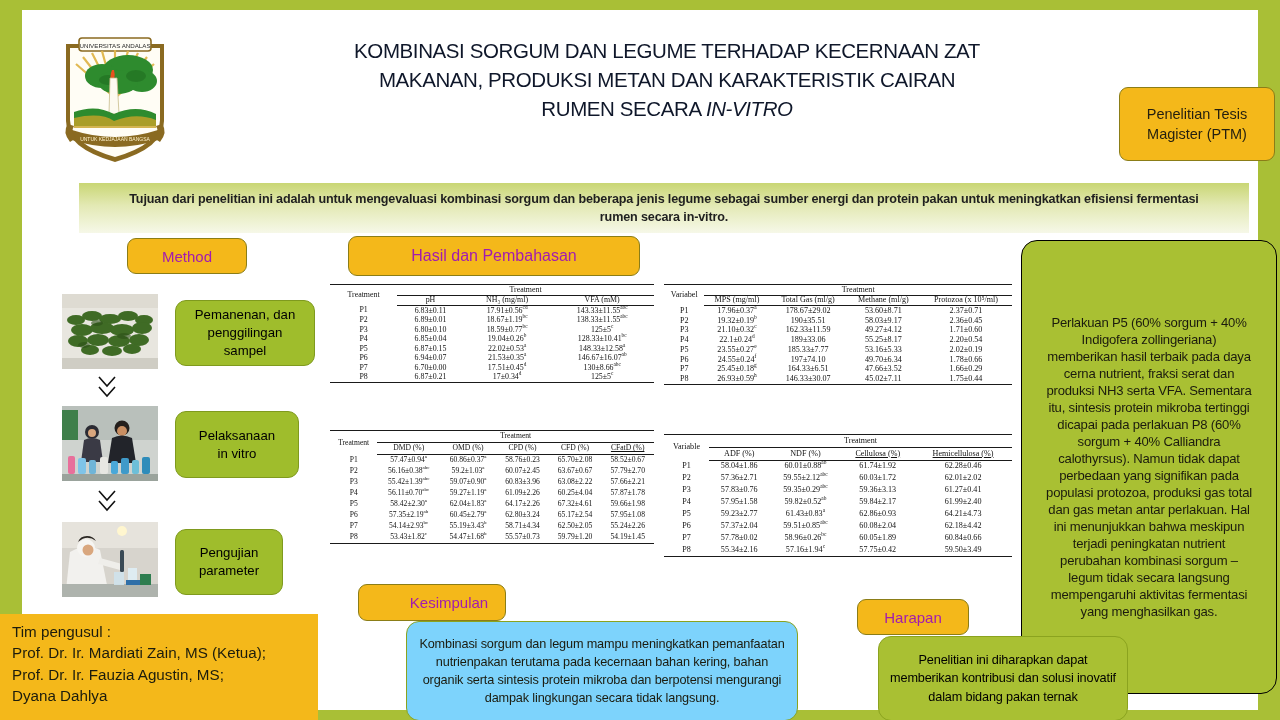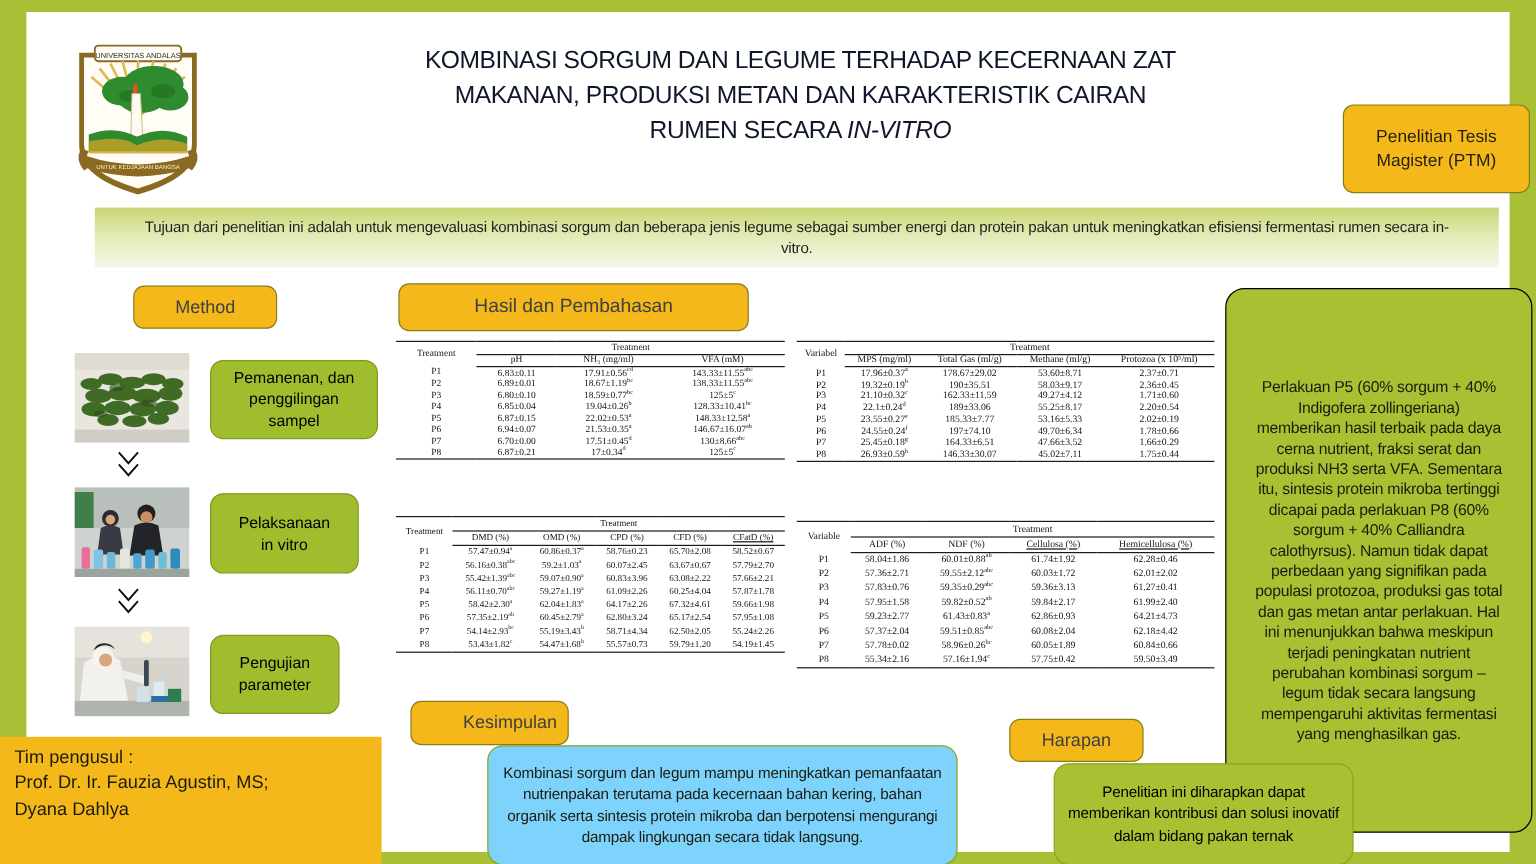--- a/index.html
+++ b/index.html
@@ -42,41 +42,43 @@
     background: #f4b81a;
     border: 1.2px solid #8b7d17;
     border-radius: 9px;
     display: flex; align-items: center; justify-content: center;
     text-align: center;
     font-size: 14.5px; line-height: 1.38; color: #231f10; margin-top: 48px;
   }
 
   
   .objective {
-    position: absolute; left: 57px; top: 163px;
+    position: absolute; left: 57px; top: 173px;
     width: 1170px; height: 50px;
     background: linear-gradient(to bottom, #c9d674 0%, #e3e9b4 45%, #f6f8e8 100%);
     display: flex; align-items: center; justify-content: center;
     padding: 0 36px; text-align: center;
     font-size: 12.6px; line-height: 1.45; color: #1f1f1f;
     letter-spacing: -0.15px;
+    font-weight: bold;
   }
 
   
   .pill {
     position: absolute;
     background: #f4b81a;
     border: 1.2px solid #8b7d17;
     border-radius: 9px;
     display: flex; align-items: center; justify-content: center;
-    color: #404040;
+    color: #a21caf;
+    margin-left: 16px;
   }
   #pill-method { left: 89px; top: 228px; width: 120px; height: 36px; font-size: 15px; }
   #pill-hasil  { left: 310px; top: 226px; width: 292px; height: 40px; font-size: 16px; }
-  #pill-kesimpulan { left: 320px; top: 574px; width: 132px; height: 37px; font-size: 15px; padding-left: 34px; }
+  #pill-kesimpulan { left: 320px; top: 574px; width: 148px; height: 37px; font-size: 15px; padding-left: 34px; }
   #pill-harapan { left: 819px; top: 589px; width: 112px; height: 36px; font-size: 15px; }
 
   
   .photo {
     position: absolute; width: 96px; height: 75px;
     overflow: hidden; border: 0;
   }
   #photo-1 { left: 40px; top: 284px; }
   #photo-2 { left: 40px; top: 396px; }
   #photo-3 { left: 40px; top: 512px; }
@@ -648,15 +650,16 @@
     </div>
 
   <div id="discussion">Perlakuan P5 (60% sorgum + 40% Indigofera zollingeriana) memberikan hasil terbaik pada daya cerna nutrient, fraksi serat dan produksi NH3 serta VFA. Sementara itu, sintesis protein mikroba tertinggi dicapai pada perlakuan P8 (60% sorgum + 40% Calliandra calothyrsus). Namun tidak dapat perbedaan yang signifikan pada populasi protozoa, produksi gas total dan gas metan antar perlakuan. Hal ini menunjukkan bahwa meskipun terjadi peningkatan nutrient perubahan kombinasi sorgum – legum tidak secara langsung mempengaruhi aktivitas fermentasi yang menghasilkan gas.</div>
 
   <div id="kesimpulan-box">Kombinasi sorgum dan legum mampu meningkatkan pemanfaatan nutrienpakan terutama pada kecernaan bahan kering, bahan organik serta sintesis protein mikroba dan berpotensi mengurangi dampak lingkungan secara tidak langsung.</div>
   <div id="harapan-box">Penelitian ini diharapkan dapat memberikan kontribusi dan solusi inovatif dalam bidang pakan ternak</div>
 </div>
 
 <div id="team-box">
   <div>Tim pengusul :</div>
+  <div>Prof. Dr. Ir. Mardiati Zain, MS (Ketua);</div>
   <div>Prof. Dr. Ir. Fauzia Agustin, MS;</div>
   <div>Dyana Dahlya</div>
 </div>
 
 </body></html>

